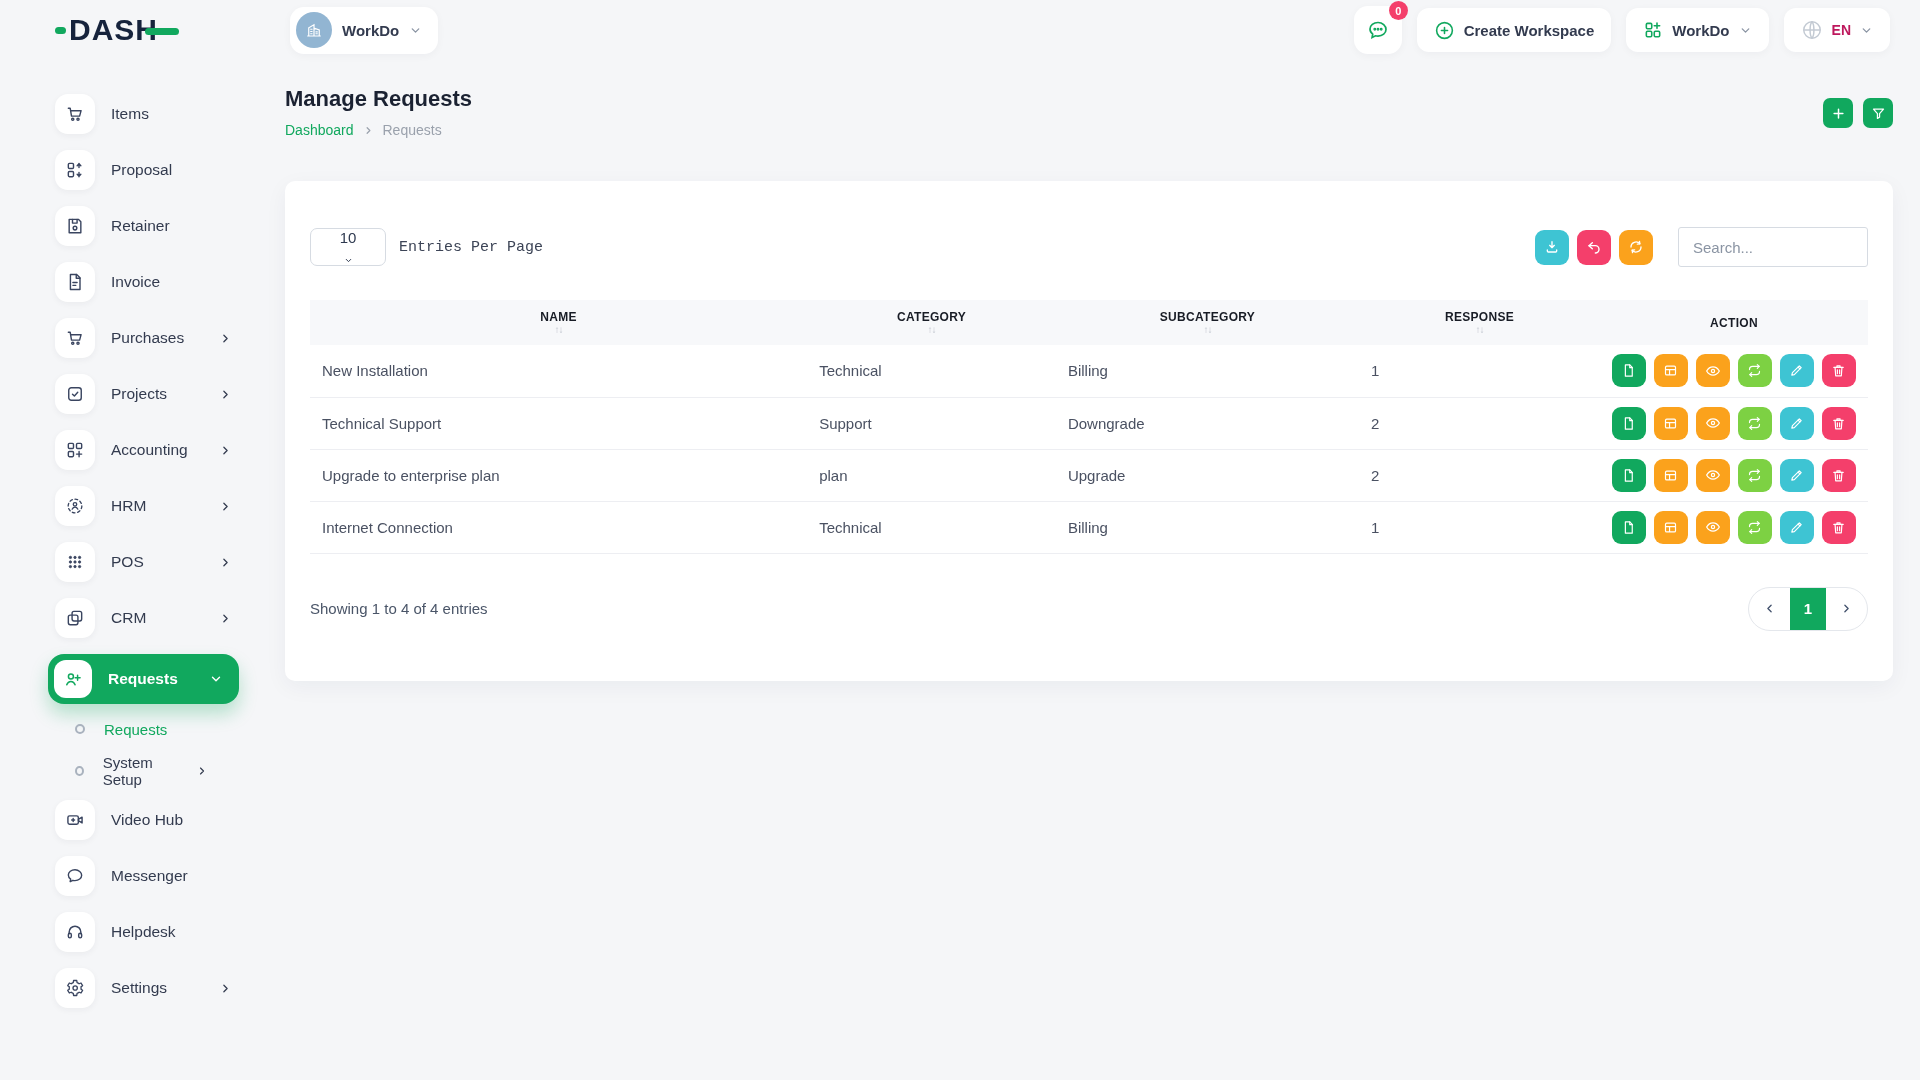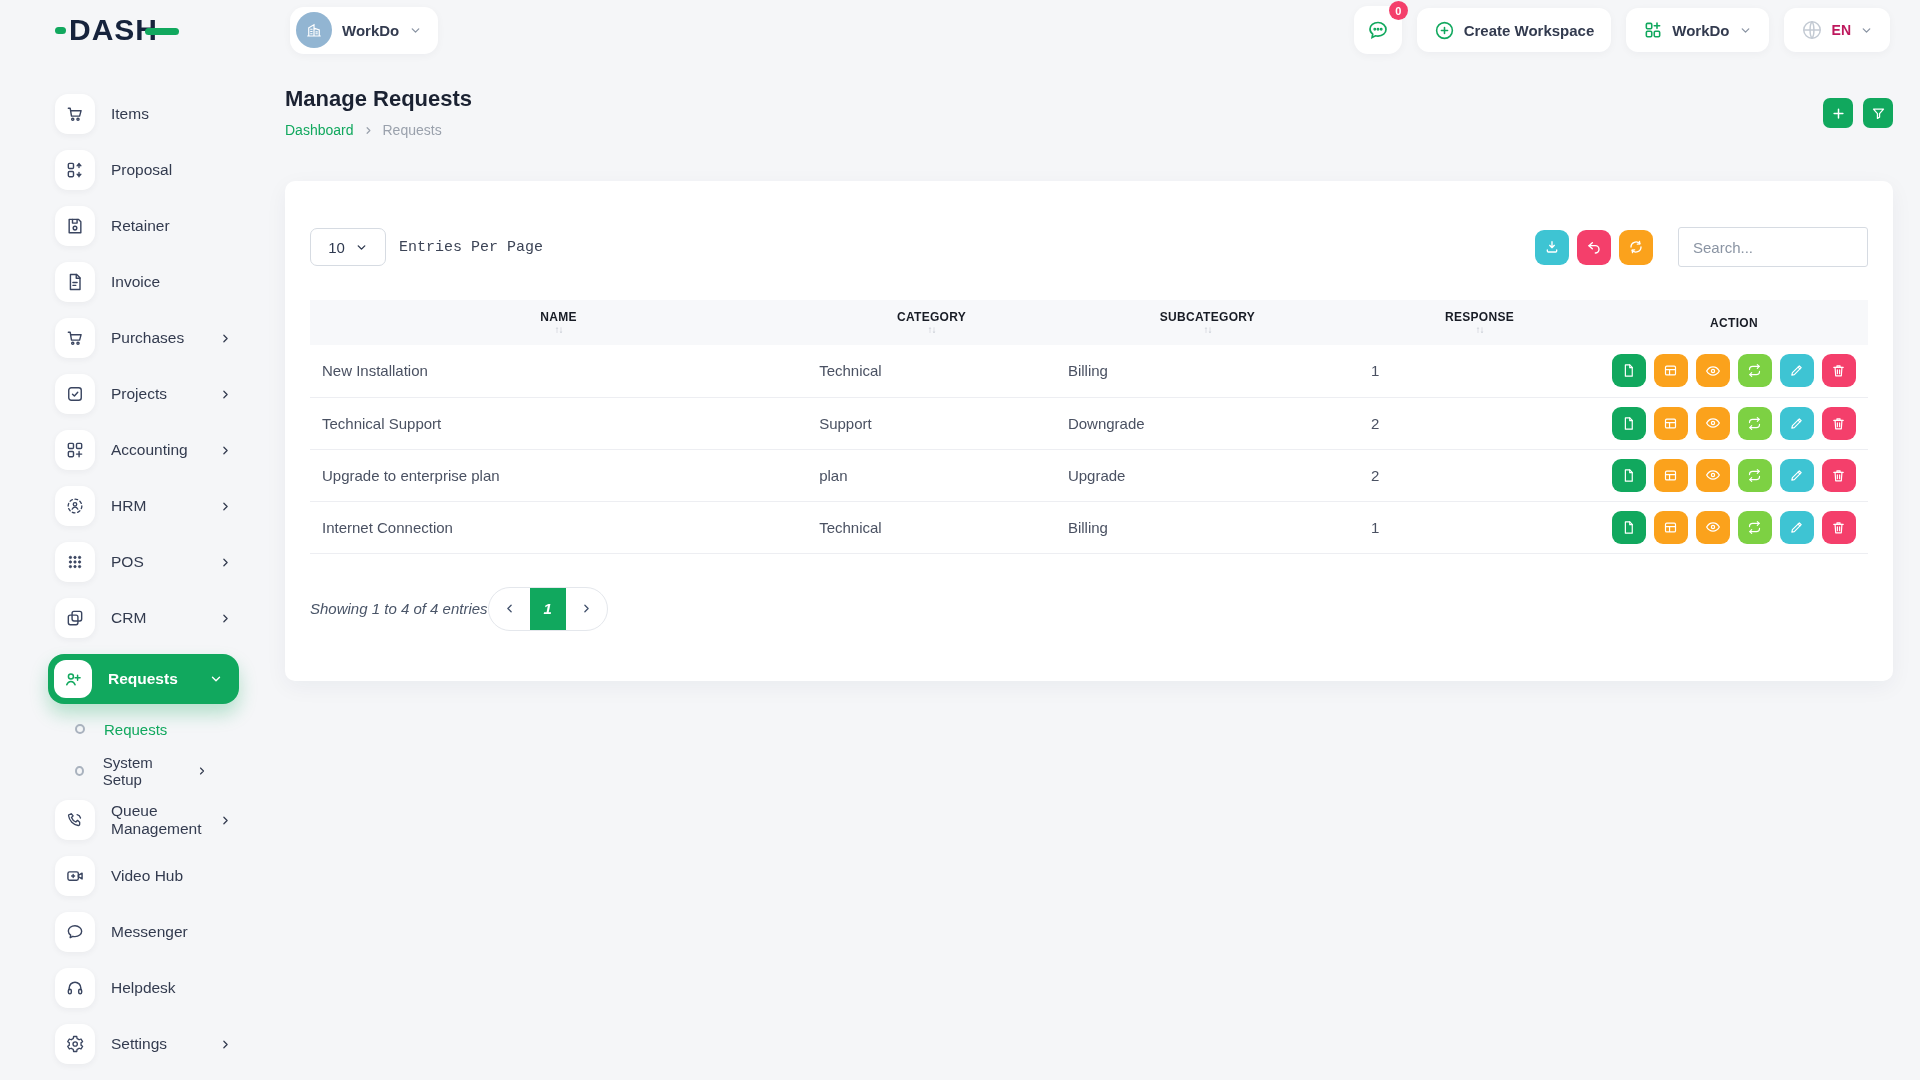--- a/index.html
+++ b/index.html
@@ -70,21 +70,21 @@
   .crumb-current { font-size:14px; color:#9aa1ac; }
   .head-actions { display:flex; gap:10px; margin-top:12px; }
   .sq-btn { width:30px; height:30px; border:none; border-radius:7px; background:#11A85E;
             display:flex; align-items:center; justify-content:center; cursor:pointer; }
 
   .card { position:absolute; left:45px; right:27px; top:121px; height:500px; background:#fff;
           border-radius:10px; box-shadow:0 6px 22px rgba(24,33,77,.05); padding:46px 25px 0; }
 
   .toolbar { display:flex; align-items:center; }
   .select-box { display:flex; align-items:center; justify-content:center; gap:10px; width:76px; height:38px;
-                border:1px solid #d6dbe2; border-radius:7px; background:#fff; cursor:pointer; }
+                border:1px solid #d6dbe2; border-radius:7px; background:#fff; cursor:pointer;flex-direction:column; }
   .select-value { font-size:15px; color:#2f3a50; }
   .toolbar-label { font-size:15px; color:#3c4456; margin-left:13px;font-family:Liberation Mono, monospace; }
   .toolbar-right { margin-left:auto; display:flex; align-items:center; gap:8px; }
   .tool-btn { width:34px; height:35px; border:none; border-radius:9px; display:flex;
               align-items:center; justify-content:center; cursor:pointer; }
   .search-input { width:190px; height:40px; border:1px solid #d6dbe2; border-radius:3px;
                   margin-left:17px; padding:0 14px; font-size:15px; font-family:inherit; color:#333b4f;
                   outline:none; background:#fff; }
   .search-input::placeholder { color:#8a94a3; }
 
@@ -97,21 +97,21 @@
               font-size:12px; font-weight:700; color:#181c25; letter-spacing:.3px;flex-direction:column; }
   .sort-glyph { font-size:10px; color:#c0c5ce; letter-spacing:-1px; font-weight:400; }
   tbody td { padding:0 12px; height:52px; border-bottom:1px solid #edeef2; font-size:15px; color:#4a5162; }
   col.c-name { width:32%; } col.c-cat { width:16%; } col.c-sub { width:19.5%; }
   col.c-resp { width:15.5%; } col.c-act { width:17%; }
 
   .act-group { display:flex; gap:8px; }
   .act { width:34px; height:33px; border:none; border-radius:9px; display:flex;
          align-items:center; justify-content:center; cursor:pointer; }
 
-  .card-footer { display:flex; align-items:center; justify-content:flex-start; margin-top:33px;font-style:italic; }
+  .card-footer { display:flex; align-items:center; justify-content:space-between; margin-top:33px; }
   .showing-text { font-size:15px; color:#4a5568; }
   .pagination { display:flex; align-items:stretch; height:44px; border:1px solid #e4e7ec;
                 border-radius:22px; overflow:hidden; background:#fff; }
   .page-arrow { width:41px; border:none; background:transparent; display:flex; align-items:center;
                 justify-content:center; cursor:pointer; }
   .page-num { width:36px; background:#11A85E; color:#fff; font-size:15px; font-weight:600;
               display:flex; align-items:center; justify-content:center; cursor:pointer; }
 
   svg { display:block; }
 </style>
@@ -357,34 +357,20 @@
     <div class="sub-item">
       <span class="ring"></span>
       <span class="sub-label">System Setup</span>
       <span class="sub-chev">
         <svg width="12" height="12" viewBox="0 0 24 24" fill="none" stroke="#333b4f" stroke-width="2.3" stroke-linecap="round" stroke-linejoin="round">
             <path d="M9 6l6 6-6 6"></path>
           </svg>
       </span>
     </div>
 
-    <div class="nav-item">
-      <span class="icon-tile">
-        <svg width="20" height="20" viewBox="0 0 24 24" fill="none" stroke-width="1.6" stroke-linecap="round" stroke-linejoin="round">
-            <path d="M7.5 4.5L9.8 7l-2 2c.9 2.4 3 4.5 5.2 5.4l2-2 2.6 2.3v2.4c0 .9-.8 1.6-1.7 1.5-6-1-10.8-5.8-11.6-11.7-.1-.9.6-1.6 1.5-1.6z"></path>
-            <path d="M14.5 5.5c2.2.5 3.6 1.9 4.1 4.1"></path>
-          </svg>
-      </span>
-      <span class="nav-label">Queue Management</span>
-      <span class="nav-chev">
-        <svg width="13" height="13" viewBox="0 0 24 24" fill="none" stroke="#333b4f" stroke-width="2.3" stroke-linecap="round" stroke-linejoin="round">
-            <path d="M9 6l6 6-6 6"></path>
-          </svg>
-      </span>
-    </div>
 
     <div class="nav-item">
       <span class="icon-tile">
         <svg width="20" height="20" viewBox="0 0 24 24" fill="none" stroke-width="1.7" stroke-linecap="round" stroke-linejoin="round">
             <rect x="3.5" y="7" width="12.5" height="10" rx="2"></rect>
             <path d="M16 12.8l4.5 2.7V8.5L16 11.2"></path>
             <path d="M8 12h3.5M9.8 10.2v3.6"></path>
           </svg>
       </span>
       <span class="nav-label">Video Hub</span>

